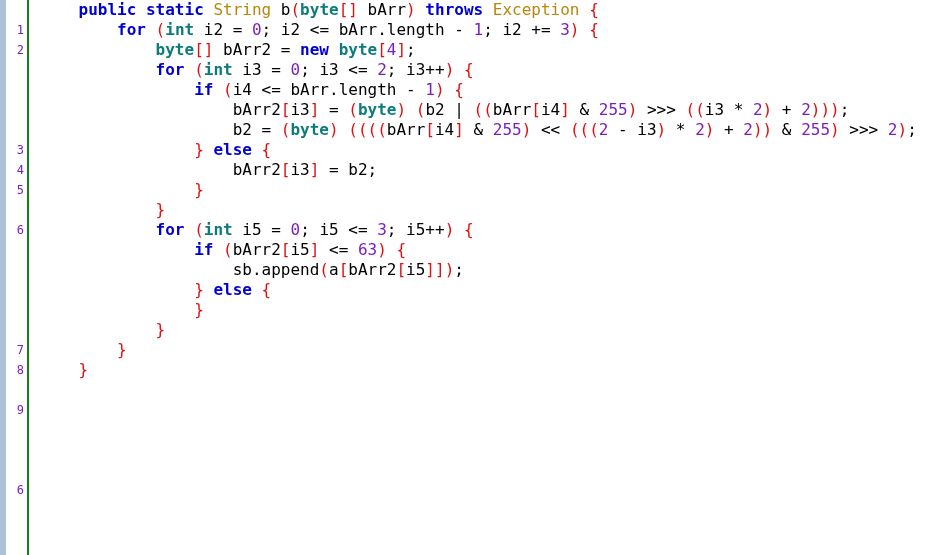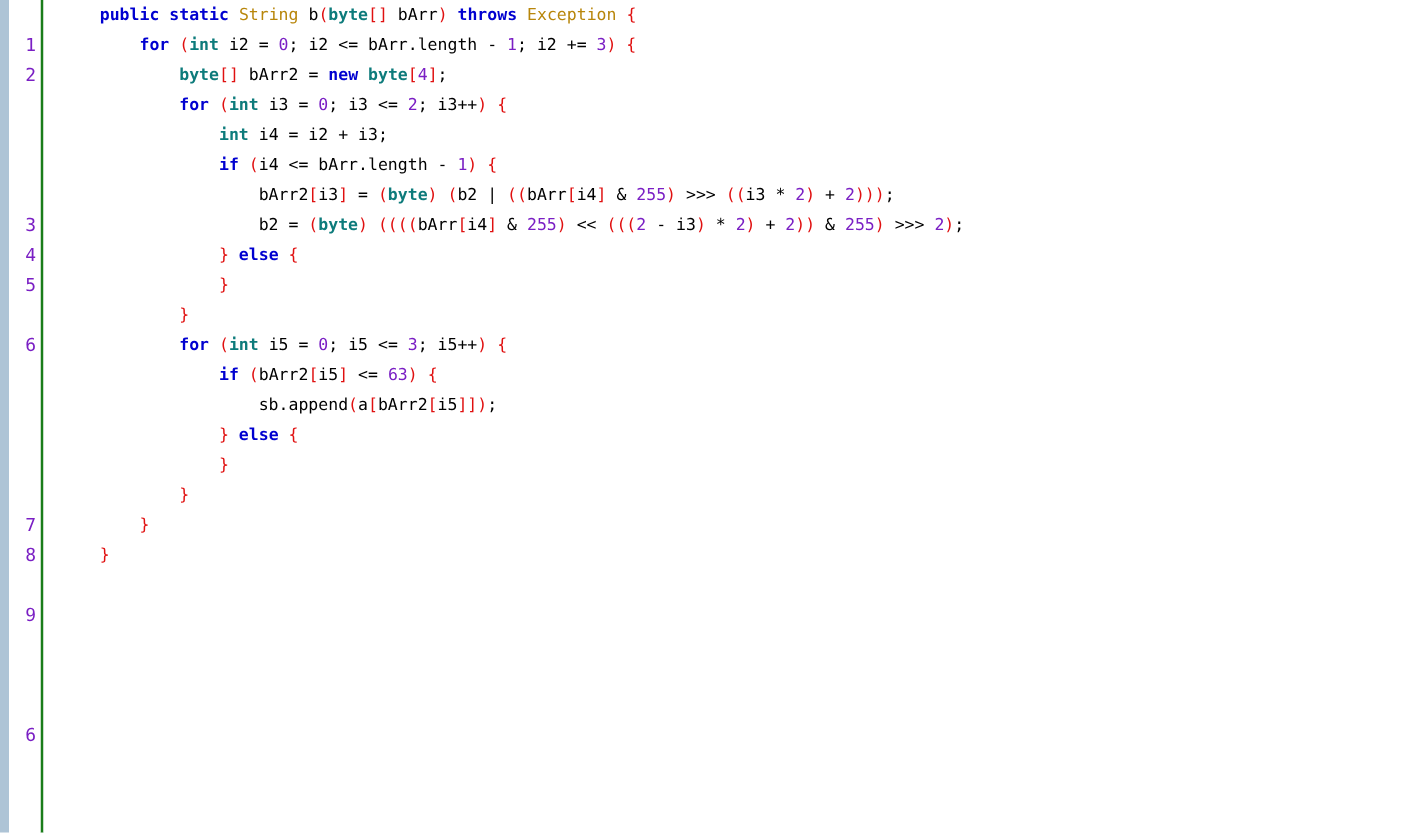--- a/index.html
+++ b/index.html
@@ -54,21 +54,21 @@
     flex: 1 1 auto;
     position: relative;
     background: #ffffff;
     height: 100%;
     overflow: hidden;
   }
 
   .line-row {
     height: 20px;
     line-height: 20px;
-    font-size: 11px;
+    font-size: 16px;
     white-space: pre;
   }
 
   .gutter .line-row {
     text-align: right;
     padding-right: 3px;
     color: #7a1fc4;
     font-size: 12px;
     box-sizing: border-box;
   }
@@ -124,25 +124,25 @@
       <div class="line-row"></div>
     </div>
 
   <div class="gutter-separator"></div>
 
   <div class="code-area" id="code-area">
       <div class="line-row"><span class="tok-plain">    </span><span class="tok-kw">public</span><span class="tok-plain"> </span><span class="tok-kw">static</span><span class="tok-plain"> </span><span class="tok-cls">String</span><span class="tok-plain"> b</span><span class="tok-punct">(</span><span class="tok-type">byte</span><span class="tok-punct">[]</span><span class="tok-plain"> bArr</span><span class="tok-punct">)</span><span class="tok-plain"> </span><span class="tok-kw">throws</span><span class="tok-plain"> </span><span class="tok-cls">Exception</span><span class="tok-plain"> </span><span class="tok-punct">{</span></div>
       <div class="line-row"><span class="tok-plain">        </span><span class="tok-kw">for</span><span class="tok-plain"> </span><span class="tok-punct">(</span><span class="tok-type">int</span><span class="tok-plain"> i2 = </span><span class="tok-num">0</span><span class="tok-plain">; i2 &lt;= bArr.length - </span><span class="tok-num">1</span><span class="tok-plain">; i2 += </span><span class="tok-num">3</span><span class="tok-punct">)</span><span class="tok-plain"> </span><span class="tok-punct">{</span></div>
       <div class="line-row"><span class="tok-plain">            </span><span class="tok-type">byte</span><span class="tok-punct">[]</span><span class="tok-plain"> bArr2 = </span><span class="tok-kw">new</span><span class="tok-plain"> </span><span class="tok-type">byte</span><span class="tok-punct">[</span><span class="tok-num">4</span><span class="tok-punct">]</span><span class="tok-plain">;</span></div>
       <div class="line-row"><span class="tok-plain">            </span><span class="tok-kw">for</span><span class="tok-plain"> </span><span class="tok-punct">(</span><span class="tok-type">int</span><span class="tok-plain"> i3 = </span><span class="tok-num">0</span><span class="tok-plain">; i3 &lt;= </span><span class="tok-num">2</span><span class="tok-plain">; i3++</span><span class="tok-punct">)</span><span class="tok-plain"> </span><span class="tok-punct">{</span></div>
-      <div class="line-row"><span class="tok-plain">                </span><span class="tok-type">int</span><span class="tok-plain"> i4 = i2 + i3;</span></div>
       <div class="line-row"><span class="tok-plain">                </span><span class="tok-kw">if</span><span class="tok-plain"> </span><span class="tok-punct">(</span><span class="tok-plain">i4 &lt;= bArr.length - </span><span class="tok-num">1</span><span class="tok-punct">)</span><span class="tok-plain"> </span><span class="tok-punct">{</span></div>
       <div class="line-row"><span class="tok-plain">                    </span><span class="tok-plain">bArr2</span><span class="tok-punct">[</span><span class="tok-plain">i3</span><span class="tok-punct">]</span><span class="tok-plain"> = </span><span class="tok-punct">(</span><span class="tok-type">byte</span><span class="tok-punct">)</span><span class="tok-plain"> </span><span class="tok-punct">(</span><span class="tok-plain">b2 | </span><span class="tok-punct">((</span><span class="tok-plain">bArr</span><span class="tok-punct">[</span><span class="tok-plain">i4</span><span class="tok-punct">]</span><span class="tok-plain"> &amp; </span><span class="tok-num">255</span><span class="tok-punct">)</span><span class="tok-plain"> &gt;&gt;&gt; </span><span class="tok-punct">((</span><span class="tok-plain">i3 * </span><span class="tok-num">2</span><span class="tok-punct">)</span><span class="tok-plain"> + </span><span class="tok-num">2</span><span class="tok-punct">)))</span><span class="tok-plain">;</span></div>
       <div class="line-row"><span class="tok-plain">                    </span><span class="tok-plain">b2 = </span><span class="tok-punct">(</span><span class="tok-type">byte</span><span class="tok-punct">)</span><span class="tok-plain"> </span><span class="tok-punct">((((</span><span class="tok-plain">bArr</span><span class="tok-punct">[</span><span class="tok-plain">i4</span><span class="tok-punct">]</span><span class="tok-plain"> &amp; </span><span class="tok-num">255</span><span class="tok-punct">)</span><span class="tok-plain"> &lt;&lt; </span><span class="tok-punct">(((</span><span class="tok-num">2</span><span class="tok-plain"> - i3</span><span class="tok-punct">)</span><span class="tok-plain"> * </span><span class="tok-num">2</span><span class="tok-punct">)</span><span class="tok-plain"> + </span><span class="tok-num">2</span><span class="tok-punct">))</span><span class="tok-plain"> &amp; </span><span class="tok-num">255</span><span class="tok-punct">)</span><span class="tok-plain"> &gt;&gt;&gt; </span><span class="tok-num">2</span><span class="tok-punct">)</span><span class="tok-plain">;</span></div>
       <div class="line-row"><span class="tok-plain">                </span><span class="tok-punct">}</span><span class="tok-plain"> </span><span class="tok-kw">else</span><span class="tok-plain"> </span><span class="tok-punct">{</span></div>
+      <div class="line-row"><span class="tok-plain">                    </span><span class="tok-plain">bArr2</span><span class="tok-punct">[</span><span class="tok-plain">i3</span><span class="tok-punct">]</span><span class="tok-plain"> = b2;</span></div>
       <div class="line-row"><span class="tok-plain">                </span><span class="tok-punct">}</span></div>
       <div class="line-row"><span class="tok-plain">            </span><span class="tok-punct">}</span></div>
       <div class="line-row"><span class="tok-plain">            </span><span class="tok-kw">for</span><span class="tok-plain"> </span><span class="tok-punct">(</span><span class="tok-type">int</span><span class="tok-plain"> i5 = </span><span class="tok-num">0</span><span class="tok-plain">; i5 &lt;= </span><span class="tok-num">3</span><span class="tok-plain">; i5++</span><span class="tok-punct">)</span><span class="tok-plain"> </span><span class="tok-punct">{</span></div>
       <div class="line-row"><span class="tok-plain">                </span><span class="tok-kw">if</span><span class="tok-plain"> </span><span class="tok-punct">(</span><span class="tok-plain">bArr2</span><span class="tok-punct">[</span><span class="tok-plain">i5</span><span class="tok-punct">]</span><span class="tok-plain"> &lt;= </span><span class="tok-num">63</span><span class="tok-punct">)</span><span class="tok-plain"> </span><span class="tok-punct">{</span></div>
       <div class="line-row"><span class="tok-plain">                    </span><span class="tok-plain">sb.append</span><span class="tok-punct">(</span><span class="tok-plain">a</span><span class="tok-punct">[</span><span class="tok-plain">bArr2</span><span class="tok-punct">[</span><span class="tok-plain">i5</span><span class="tok-punct">]]</span><span class="tok-punct">)</span><span class="tok-plain">;</span></div>
       <div class="line-row"><span class="tok-plain">                </span><span class="tok-punct">}</span><span class="tok-plain"> </span><span class="tok-kw">else</span><span class="tok-plain"> </span><span class="tok-punct">{</span></div>
       <div class="line-row"><span class="tok-plain">                </span><span class="tok-punct">}</span></div>
       <div class="line-row"><span class="tok-plain">            </span><span class="tok-punct">}</span></div>
       <div class="line-row"><span class="tok-plain">        </span><span class="tok-punct">}</span></div>
       <div class="line-row"><span class="tok-plain">    </span><span class="tok-punct">}</span></div>

